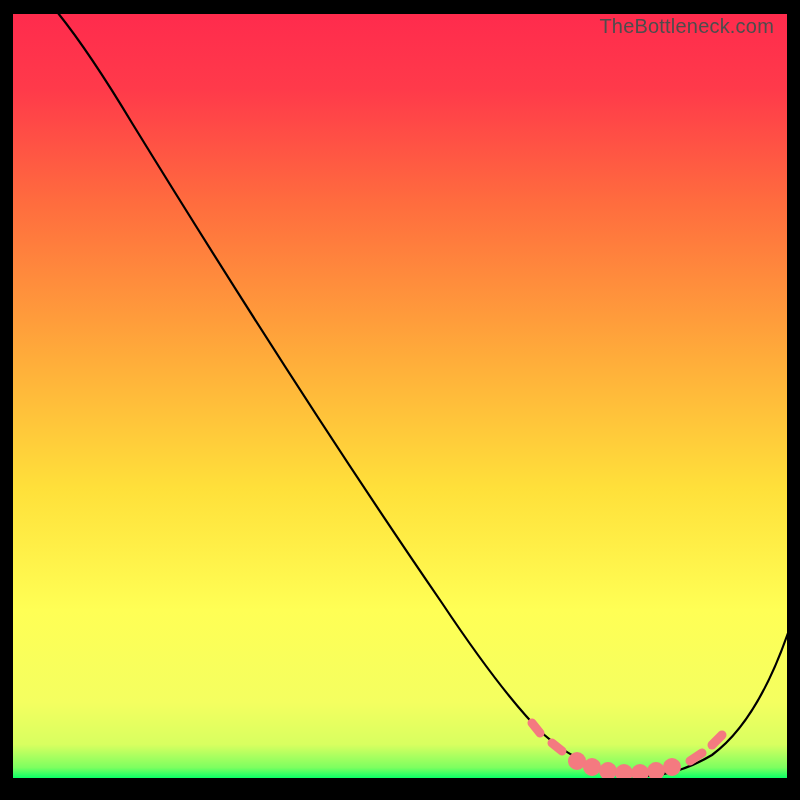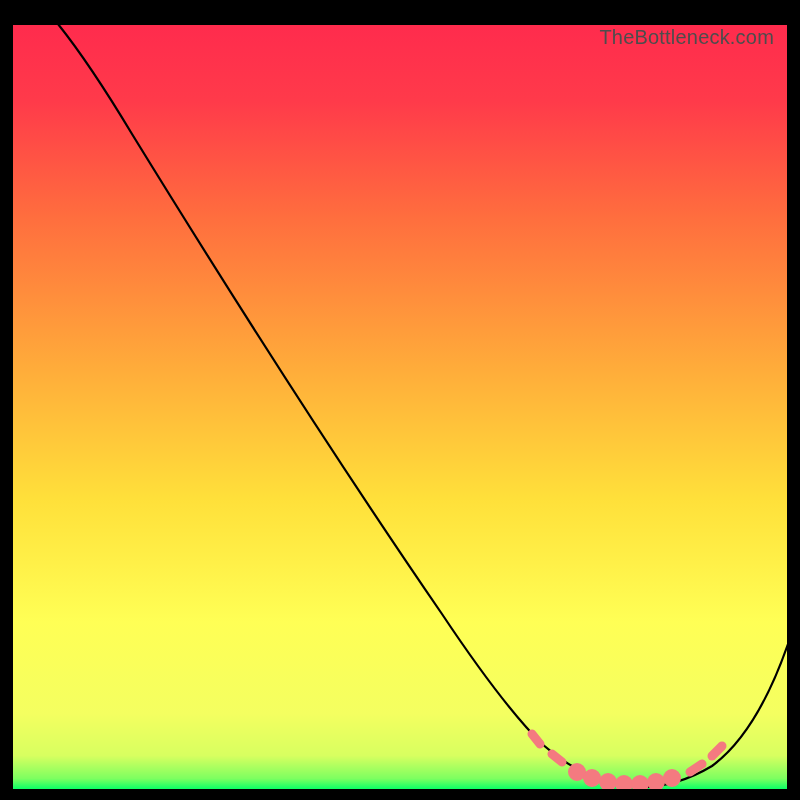--- a/index.html
+++ b/index.html
@@ -7,21 +7,21 @@
     padding: 0;
     width: 800px;
     height: 800px;
     background: #000;
     overflow: hidden;
     font-family: Arial, Helvetica, sans-serif;
   }
   .frame {
     position: absolute;
     left: 12px;
-    top: 24px;
+    top: 13px;
     width: 776px;
     height: 766px;
     background: #fff;
   }
   .attribution {
     position: absolute;
     right: 14px;
     top: 2px;
     color: #4d4d4d;
     font-size: 20px;

